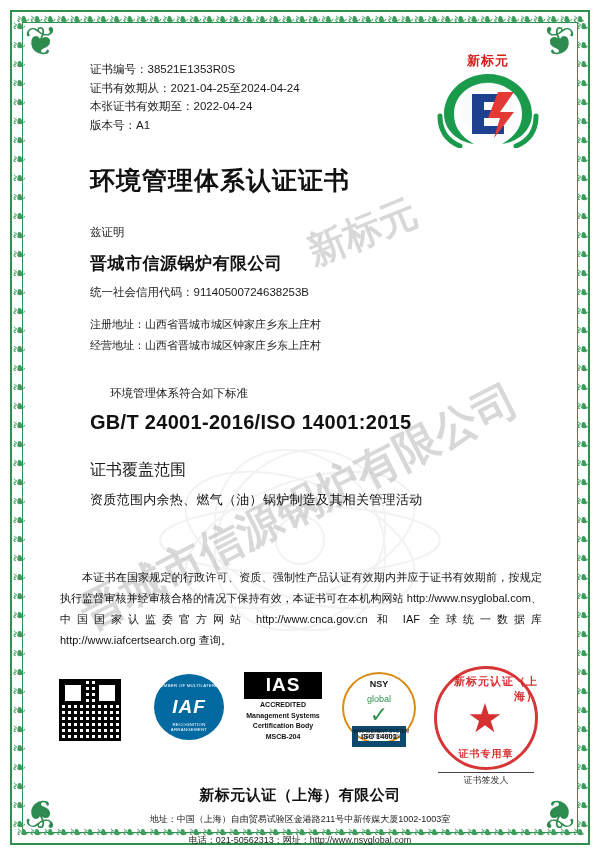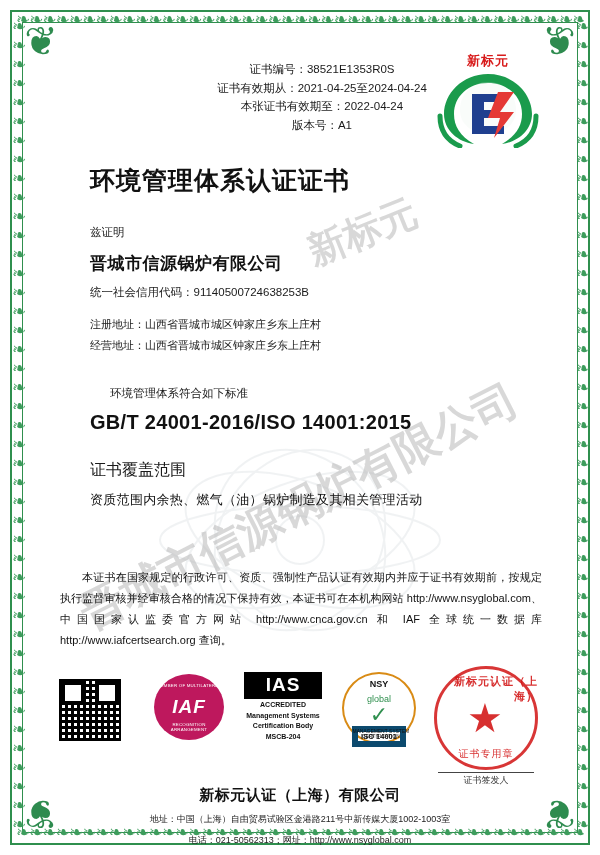--- a/index.html
+++ b/index.html
@@ -122,21 +122,21 @@
     z-index: 5;
   }
 
   .meta-block {
     margin-left: 44px;
     padding-top: 20px;
     color: #1a1a1a;
     font-size: 11.5px;
     line-height: 18.5px;
   }
-  .meta-line { white-space: nowrap; text-align: center; }
+  .meta-line { white-space: nowrap; }
 
   .logo {
     position: absolute;
     right: 6px; top: 16px;
     width: 120px; height: 92px;
   }
   .logo-text {
     position: absolute;
     right: 6px; top: 12px;
     width: 120px;
@@ -242,21 +242,21 @@
     background: #fff;
   }
   .qr::before { left: 2px; top: 2px; }
   .qr::after { right: 2px; top: 2px; }
 
   .iaf-mark {
     position: absolute;
     left: 108px; top: 2px;
     width: 70px; height: 66px;
     border-radius: 50%;
-    background: #be185d;
+    background: #0369a1;
     color: #fff;
     text-align: center;
   }
   .iaf-mark .iaf-main {
     font-size: 19px;
     font-weight: bold;
     font-style: italic;
     line-height: 66px;
     letter-spacing: 1px;
   }
@@ -364,21 +364,21 @@
     color: #d31a1a;
     letter-spacing: 1px;
     opacity: 0.9;
   }
   .seal-bot-text {
     position: absolute;
     left: 0; bottom: 9px;
     width: 104px;
     text-align: center;
     font-size: 10px;
-    font-weight: normal;
+    font-weight: bold;
     color: #d31a1a;
     letter-spacing: 1px;
     opacity: 0.9;
   }
   .sign-line {
     position: absolute;
     left: 392px; top: 100px;
     width: 96px;
     border-top: 1px solid #444;
   }

